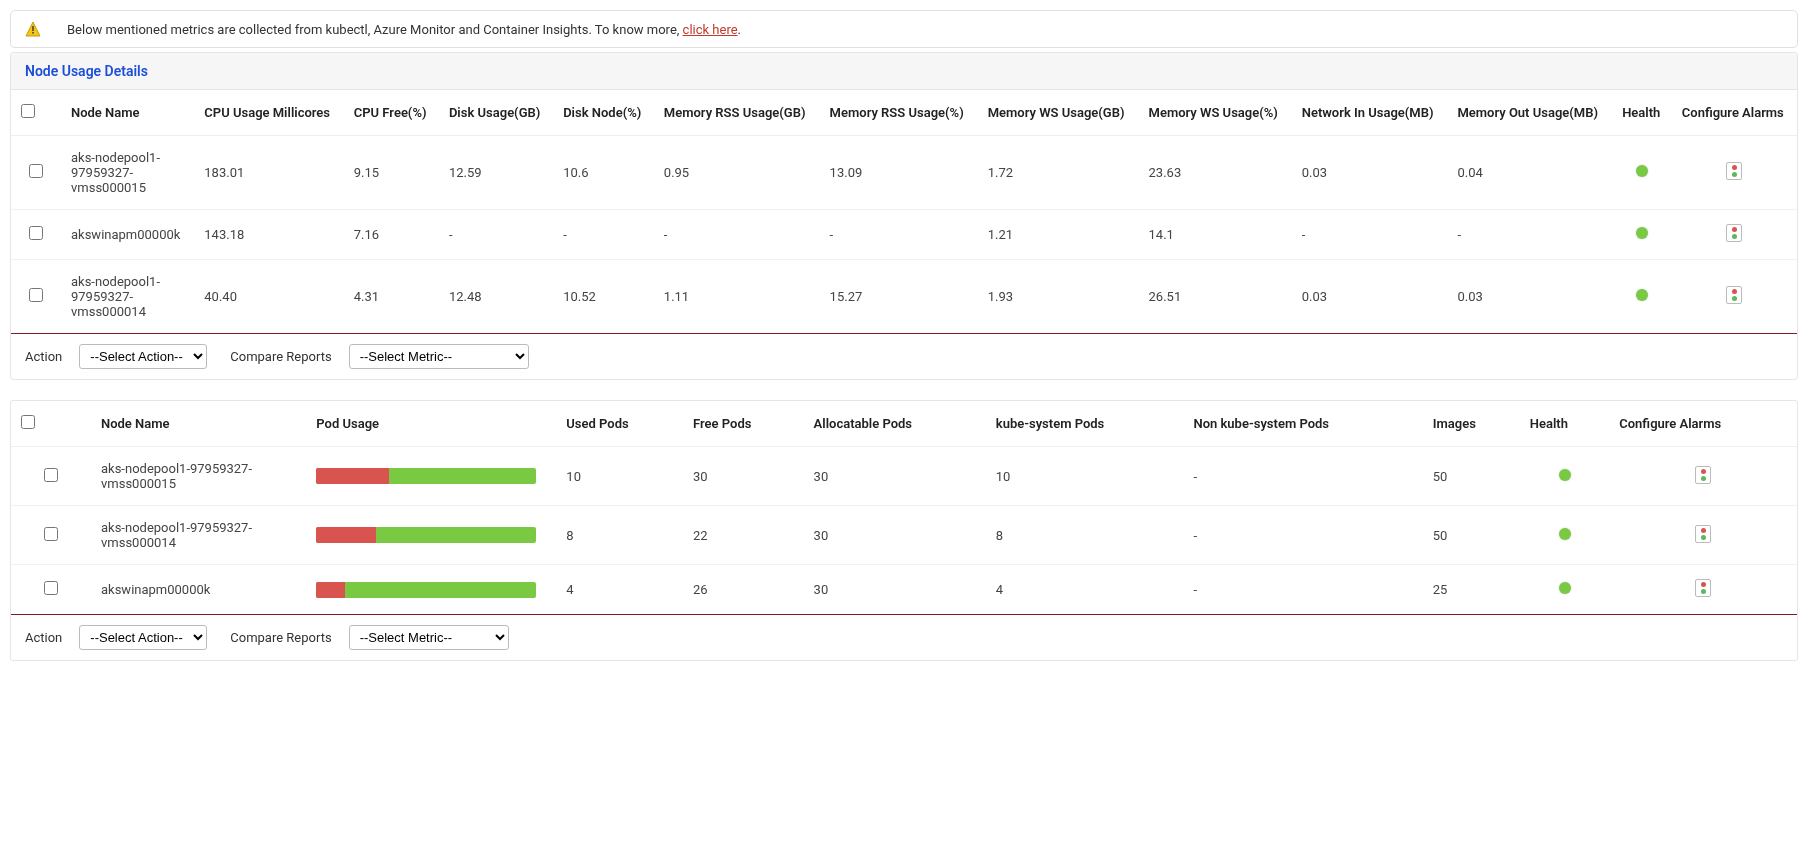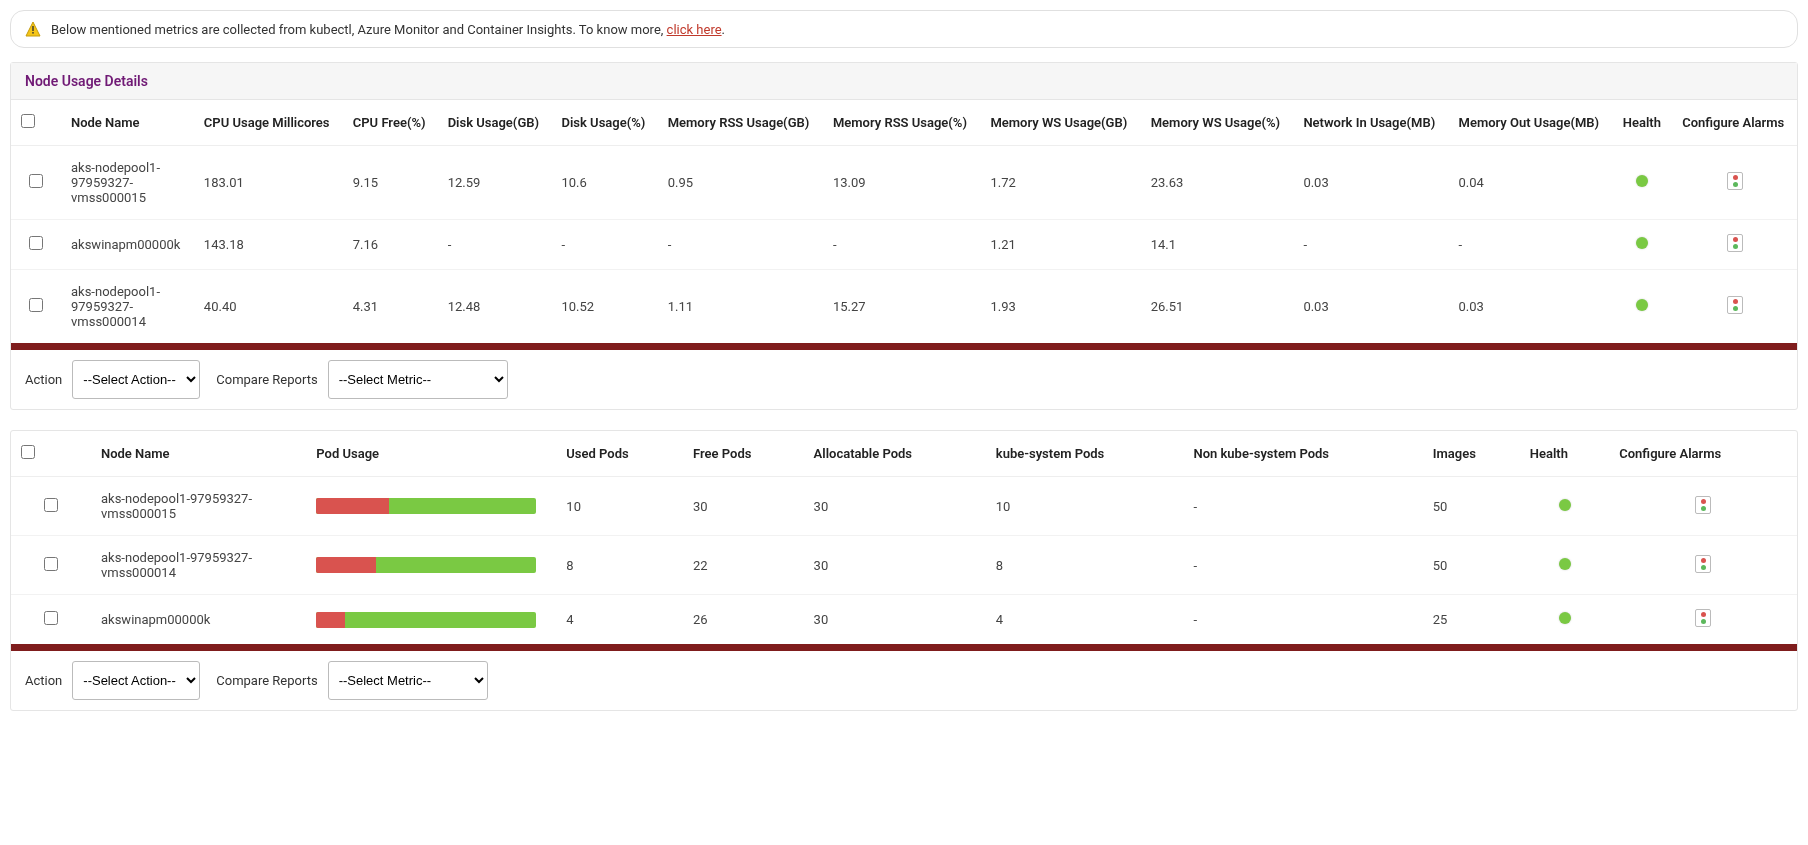--- a/index.html
+++ b/index.html
@@ -1,33 +1,33 @@
 <!DOCTYPE html>
 <html><head>
 <meta charset="utf-8">
 <style>
 * { box-sizing: border-box; margin: 0; padding: 0; }
 body { font-family: -apple-system, BlinkMacSystemFont, "Segoe UI", Roboto, Arial, sans-serif; font-size: 13px; color: #333; background: #fff; padding: 10px; }
-.info-bar { border: 1px solid #e0e0e0; border-radius: 14px; padding: 10px 14px; margin-bottom: 14px; display: flex; align-items: center; gap: 10px; }
+.info-bar { border: 1px solid #e0e0e0; border-radius: 5px; padding: 10px 14px; margin-bottom: 4px; display: flex; align-items: center; gap: 26px; }
 .warn-icon { display: inline-block; width: 16px; height: 16px; }
 .info-bar a { color: #c0392b; text-decoration: underline; }
 .panel { border: 1px solid #e5e5e5; border-radius: 3px; margin-bottom: 20px; }
-.panel-header { background: #f6f6f6; padding: 10px 14px; font-weight: 600; font-size: 14px; color: #701a75; border-bottom: 1px solid #e5e5e5; }
+.panel-header { background: #f6f6f6; padding: 10px 14px; font-weight: 600; font-size: 14px; color: #1d4ed8; border-bottom: 1px solid #e5e5e5; }
 .tbl { width: 100%; border-collapse: collapse; }
 .tbl th { text-align: left; font-weight: 600; font-size: 13px; color: #222; padding: 14px 10px; vertical-align: middle; border-bottom: 1px solid #eee; }
 .tbl td { padding: 14px 10px; font-size: 13px; color: #444; vertical-align: middle; border-bottom: 1px solid #f2f2f2; }
 .tbl tr:last-child td { border-bottom: none; }
 .chk-cell { width: 50px; text-align: center; }
 .node-name { word-break: break-word; max-width: 130px; }
 .health-dot { width: 12px; height: 12px; border-radius: 50%; background: #7ac943; display: inline-block; box-shadow: 0 0 2px rgba(0,0,0,.2); }
 .alarm-icon { display: inline-block; width: 16px; height: 18px; border: 1px solid #bbb; border-radius: 2px; position: relative; background: #fff; }
 .alarm-icon::before { content: ""; position: absolute; top: 2px; left: 5px; width: 5px; height: 5px; background: #d9534f; border-radius: 50%; }
 .alarm-icon::after { content: ""; position: absolute; bottom: 2px; left: 5px; width: 5px; height: 5px; background: #5cb85c; border-radius: 50%; }
-.action-bar { padding: 10px 14px; display: flex; align-items: center; gap: 10px; border-top: 7px solid #7f1d1d; font-size: 13px; }
-.action-bar select { font-size: 13px; padding: 10px 6px; border: 1px solid #bbb; border-radius: 3px; background: #fff; }
+.action-bar { padding: 10px 14px; display: flex; align-items: center; gap: 17px; border-top: 1px solid #7f1d1d; font-size: 13px; }
+.action-bar select { font-size: 13px; padding: 3px 6px; border: 1px solid #bbb; border-radius: 3px; background: #fff; }
 .pod-bar { width: 220px; height: 16px; background: #7ac943; border-radius: 2px; position: relative; overflow: hidden; }
 .pod-bar-used { position: absolute; left: 0; top: 0; bottom: 0; background: #d9534f; }
 .ctr { text-align: center; }
 input[type=checkbox] { width: 14px; height: 14px; cursor: pointer; }
 </style>
 </head>
 <body>
 
 <div class="info-bar">
   <span class="warn-icon">
@@ -45,21 +45,21 @@
 <div class="panel">
   <div class="panel-header">Node Usage Details</div>
   <table class="tbl">
     <thead>
         <tr id="nu-head">
           <th class="chk-cell"><input type="checkbox" style=""></th>
           <th>Node Name</th>
           <th>CPU Usage Millicores</th>
           <th>CPU Free(%)</th>
           <th>Disk Usage(GB)</th>
-          <th>Disk Usage(%)</th>
+          <th>Disk Node(%)</th>
           <th>Memory RSS Usage(GB)</th>
           <th>Memory RSS Usage(%)</th>
           <th>Memory WS Usage(GB)</th>
           <th>Memory WS Usage(%)</th>
           <th>Network In Usage(MB)</th>
           <th>Memory Out Usage(MB)</th>
           <th class="ctr">Health</th>
           <th class="ctr">Configure Alarms</th>
         </tr>
       </thead>

